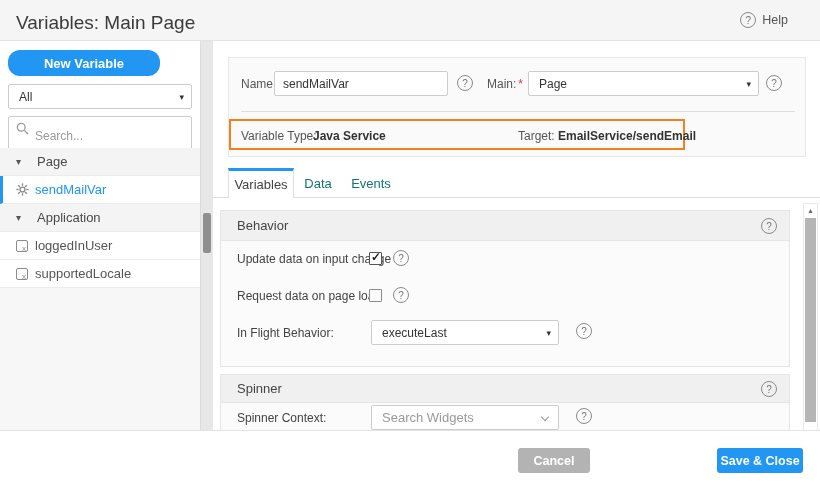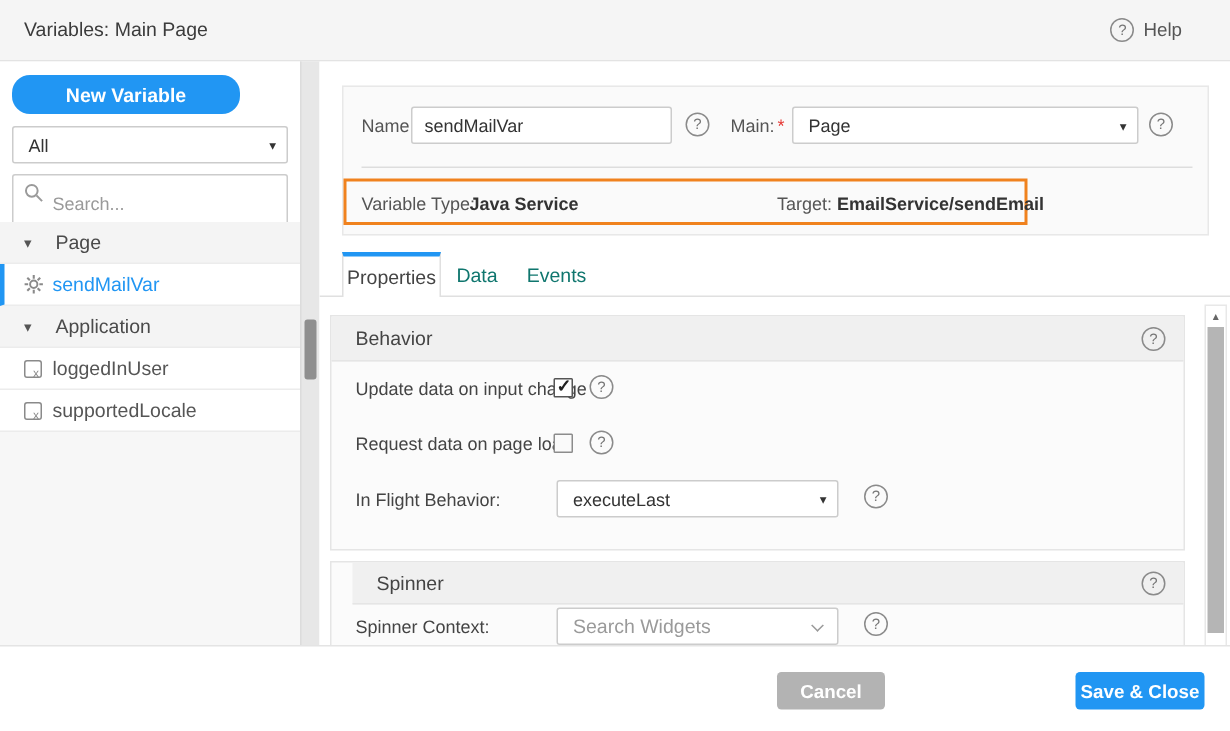--- a/index.html
+++ b/index.html
@@ -2,21 +2,21 @@
 <html><head>
 <meta charset="utf-8">
 <style>
   * { margin:0; padding:0; box-sizing:border-box; }
   html,body { background:#fff; }
   body { font-family:"Liberation Sans", sans-serif; }
   .window { position:relative; width:820px; height:487px; background:#fff; overflow:hidden; color:#444; }
 
   
   .titlebar { position:absolute; left:0; top:0; width:820px; height:41px; background:#f5f5f5; border-bottom:1px solid #e3e3e3; }
-  .titlebar .title { position:absolute; left:16px; top:12px; font-size:13px; color:#3b3b3b; }
+  .titlebar .title { position:absolute; left:16px; top:12px; font-size:19px; color:#3b3b3b; }
   .help-area { position:absolute; right:32px; top:12px; display:flex; align-items:center; gap:6px; cursor:pointer; }
   .help-icon { display:inline-flex; align-items:center; justify-content:center; width:16px; height:16px; border:1px solid #8a8a8a; border-radius:50%; color:#777; font-size:10px; flex:0 0 auto; }
   .help-icon::after { content:"?"; }
   .help-label { font-size:12.5px; color:#555; }
 
   
   .sidebar { position:absolute; left:0; top:41px; width:200px; height:389px; background:#fff; }
   .btn-new { position:absolute; left:8px; top:9px; width:152px; height:26px; background:#2196f3; color:#fff; font-size:13px; font-weight:bold; border:none; border-radius:12px; display:flex; align-items:center; justify-content:center; cursor:pointer; }
   .filter-select { position:absolute; left:8px; top:43px; width:184px; height:25px; background:#fff; border:1px solid #ccc; border-radius:2px; font-size:13px; color:#444; display:flex; align-items:center; padding:0 10px; }
   .search-wrap { position:absolute; left:8px; top:75px; width:184px; height:40px; }
@@ -61,21 +61,21 @@
   .tabs { position:absolute; left:15px; top:127px; display:flex; height:30px; }
   .tab { height:30px; display:flex; align-items:center; justify-content:center; font-size:13px; color:#0f766e; cursor:pointer; }
   .tab.active { background:#fff; color:#444; border-top:3px solid #2196f3; border-left:1px solid #e0e0e0; border-right:1px solid #e0e0e0; z-index:2; }
   .tab-properties { width:66px; }
   .tab-data { width:48px; }
   .tab-events { width:58px; }
 
   
   .section { position:absolute; left:7px; width:570px; background:#fbfbfb; border:1px solid #e5e5e5; }
   .section-behavior { top:169px; height:157px; }
-  .section-spinner { top:333px; height:58px;padding-left:14px; }
+  .section-spinner { top:333px; height:58px; }
   .section-header { position:relative; height:30px; background:#f0f0f0; border-bottom:1px solid #e5e5e5; display:flex; align-items:center; }
   .section-title { margin-left:16px; font-size:13px; color:#444; }
   .section-header .help-icon { position:absolute; right:12px; top:7px; }
   .row-label { position:absolute; left:16px; font-size:12px; color:#444; }
   .checkbox { position:absolute; left:148px; width:13px; height:13px; border:1px solid #8c8c8c; border-radius:1px; background:#fafafa; cursor:pointer; }
   .checkbox.checked { background:#fff; border-color:#555; }
   .checkbox.checked::after { content:"\2713"; position:absolute; left:1px; top:-3px; font-size:12px; color:#222; font-weight:bold; }
   .row-help { position:absolute; left:172px; }
   .select2 { position:absolute; left:150px; width:188px; height:25px; background:#fff; border:1px solid #ccc; border-radius:2px; font-size:13px; color:#9a9a9a; display:flex; align-items:center; padding:0 22px 0 10px; cursor:pointer; }
   .chevron { position:absolute; right:10px; top:8px; width:6px; height:6px; border-right:1.5px solid #999; border-bottom:1.5px solid #999; transform:rotate(45deg); }
@@ -189,21 +189,21 @@
       <div class="orange-box">
         <span class="ob-label" style="left:10px;">Variable Type:</span>
         <span class="ob-value" style="left:82px;">Java Service</span>
         <span class="ob-label" style="left:287px;">Target:</span>
         <span class="ob-value" style="left:327px;">EmailService/sendEmail</span>
       </div>
     </div>
 
     <div class="tabbar-line"></div>
     <div class="tabs">
-      <div class="tab tab-properties active">Properties</div>
+      <div class="tab tab-properties active">Variables</div>
       <div class="tab tab-data">Data</div>
       <div class="tab tab-events">Events</div>
     </div>
 
     <div class="section section-behavior">
       <div class="section-header">
         <span class="section-title">Behavior</span>
         <span class="help-icon"></span>
       </div>
       <span class="row-label" style="top:41px;">Update data on input change</span>

